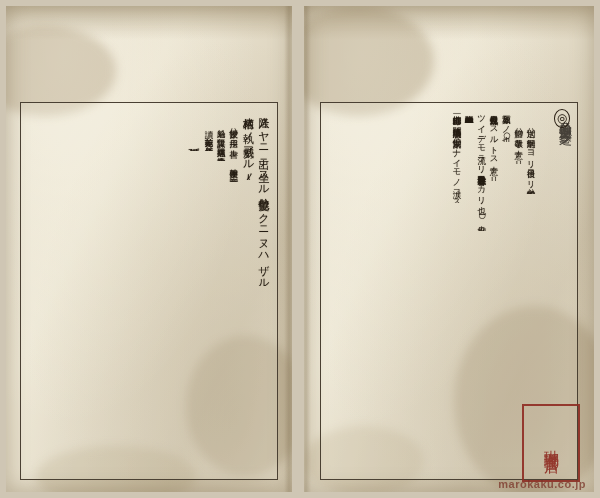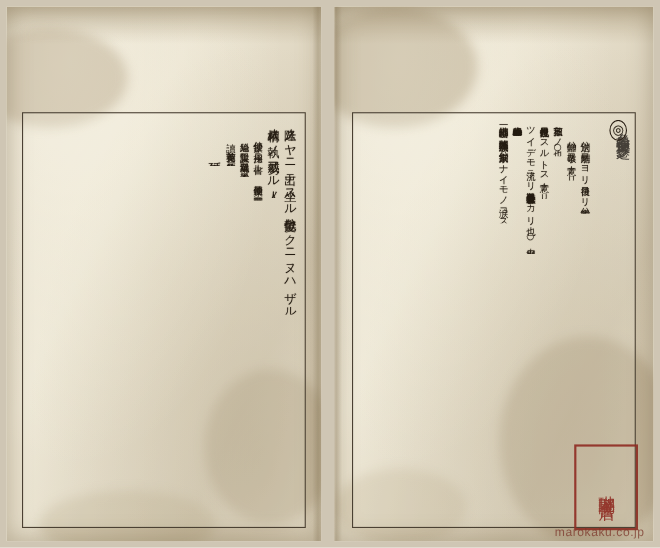--- a/index.html
+++ b/index.html
@@ -139,20 +139,21 @@
     opacity: 0.9;
   }
   .watermark {
     position: absolute;
     right: 8px;
     bottom: 2px;
     color: rgba(125,50,40,0.75);
     font-family: "Liberation Sans", sans-serif;
     font-size: 11px;
     letter-spacing: 0.5px;
+    font-weight: bold;
   }
   .edge-shadow {
     position: absolute;
     inset: 0;
     pointer-events: none;
     box-shadow: inset 0 0 22px rgba(110,92,60,0.40);
   }
   .torn-top {
     position: absolute;
     left: 0; right: 0; top: 0;

